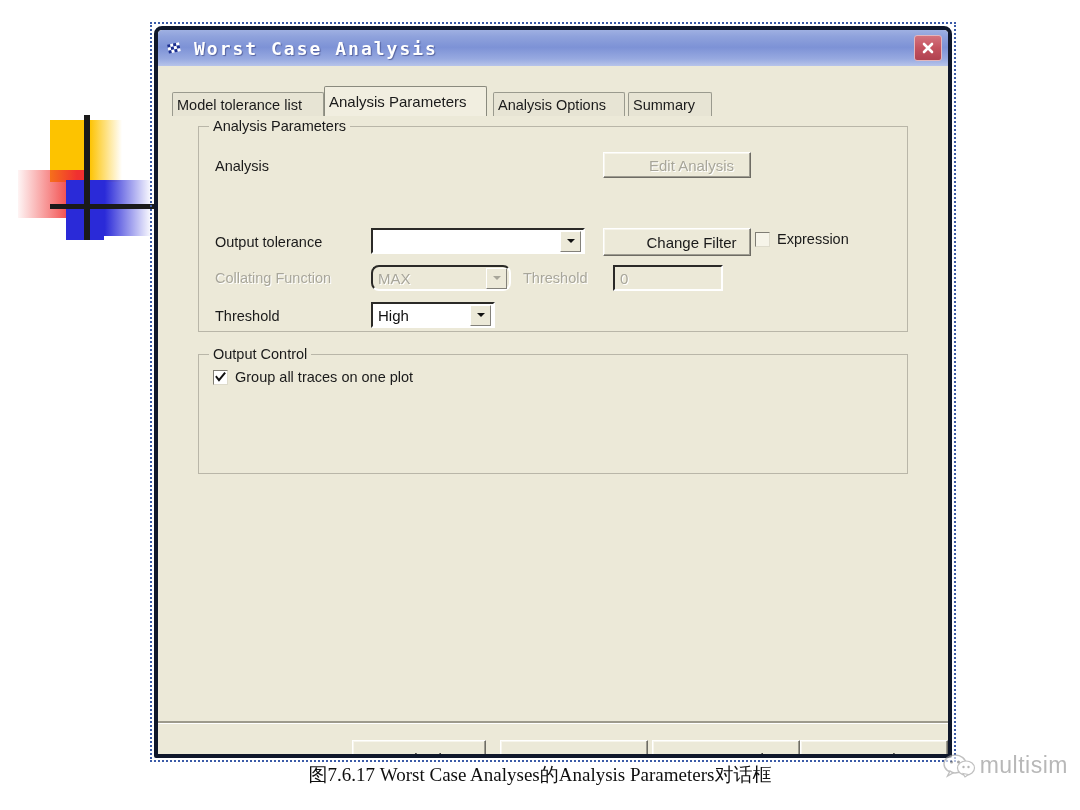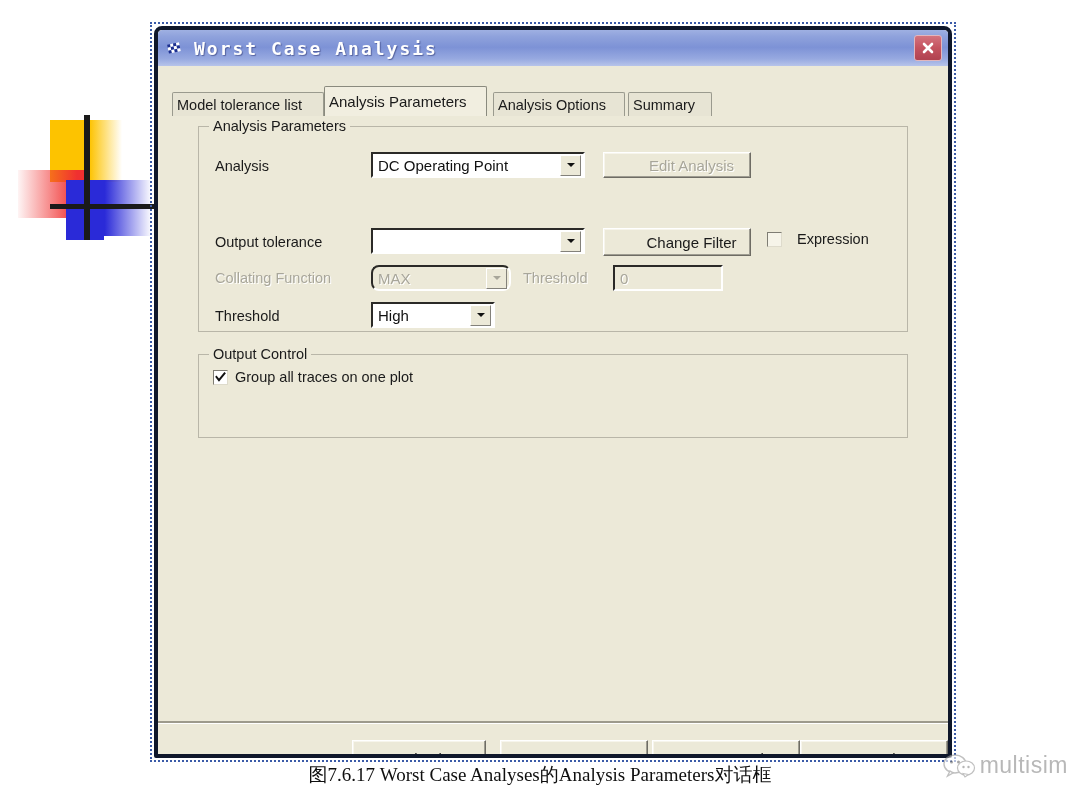--- a/index.html
+++ b/index.html
@@ -417,41 +417,35 @@
       </div>
       <div class="tab inactive" style="left:456px; width:84px;">
         <span>Summary</span>
       </div>
     </div>
 
     <div class="groupbox" style="left:40px; top:60px; width:710px; height:206px;">
       <div class="gb-legend">Analysis Parameters</div>
 
       <div class="flabel" style="left:16px; top:31px;">Analysis</div>
-      <div class="combo" style="left:172px; top:25px; width:214px;">
-        <div class="combo-text">DC Operating Point</div>
-        <div class="combo-arrow">
-          <span class="arrow-glyph"></span>
-        </div>
-      </div>
       <div class="btn disabled" style="left:404px; top:25px; width:148px; height:26px;">
         <span>Edit Analysis</span>
       </div>
 
       <div class="flabel" style="left:16px; top:107px;">Output tolerance</div>
       <div class="combo" style="left:172px; top:101px; width:214px;">
         <div class="combo-text"></div>
         <div class="combo-arrow">
           <span class="arrow-glyph"></span>
         </div>
       </div>
       <div class="btn" style="left:404px; top:101px; width:148px; height:28px;">
         <span>Change Filter</span>
       </div>
-      <div class="cbox-wrap" style="left:568px; top:104px;gap:8px;">
+      <div class="cbox-wrap" style="left:556px; top:104px;">
         <span class="cbox unchecked"></span>
         <span class="cbox-label">Expression</span>
       </div>
 
       <div class="flabel disabled" style="left:16px; top:143px;">Collating Function</div>
       <div class="combo disabled" style="left:172px; top:138px; width:140px;">
         <div class="combo-text">MAX</div>
         <div class="combo-arrow">
           <span class="arrow-glyph"></span>
         </div>
@@ -463,21 +457,21 @@
 
       <div class="flabel" style="left:16px; top:181px;">Threshold</div>
       <div class="combo" style="left:172px; top:175px; width:124px;">
         <div class="combo-text">High</div>
         <div class="combo-arrow">
           <span class="arrow-glyph"></span>
         </div>
       </div>
     </div>
 
-    <div class="groupbox" style="left:40px; top:288px; width:710px; height:84px;">
+    <div class="groupbox" style="left:40px; top:288px; width:710px; height:120px;">
       <div class="gb-legend">Output Control</div>
       <div class="cbox-wrap" style="left:14px; top:14px;">
         <span class="cbox">
           <svg width="11" height="11" viewBox="0 0 11 11">
             <path d="M1.5 5 L4 8.2 L9.5 1.5" stroke="#101010" stroke-width="2" fill="none" stroke-linecap="square"></path>
           </svg>
         </span>
         <span class="cbox-label">Group all traces on one plot</span>
       </div>
     </div>

